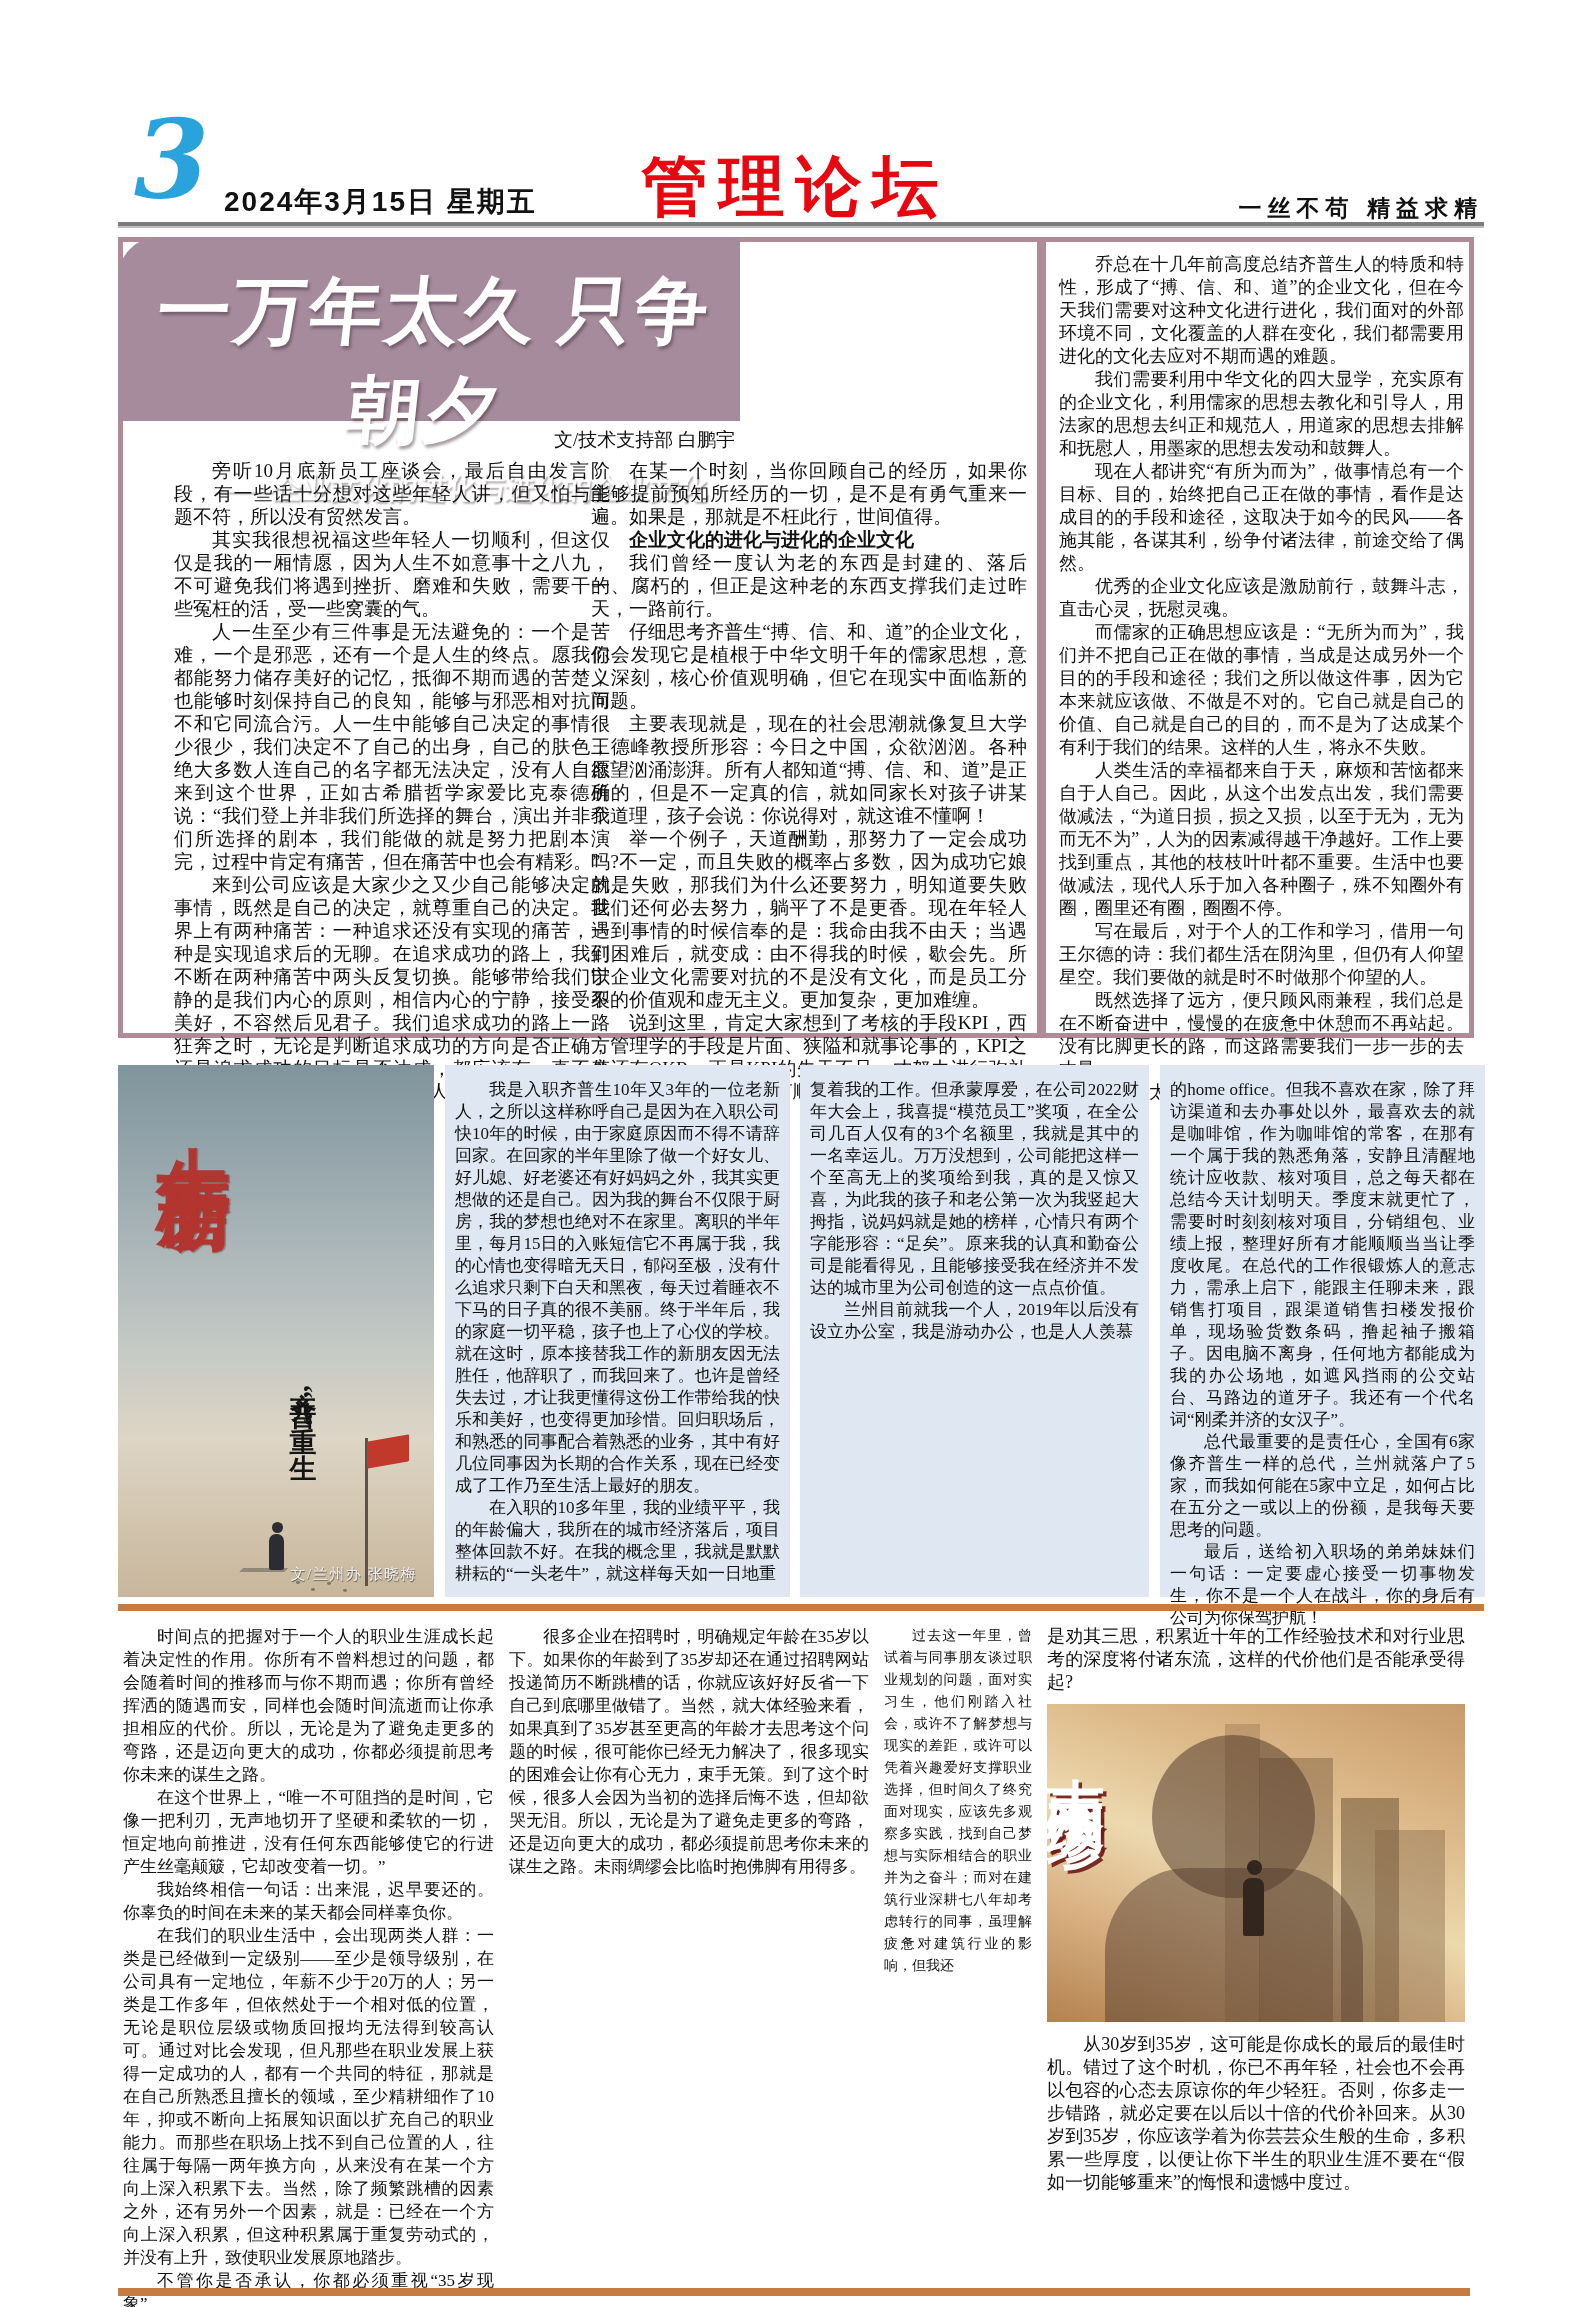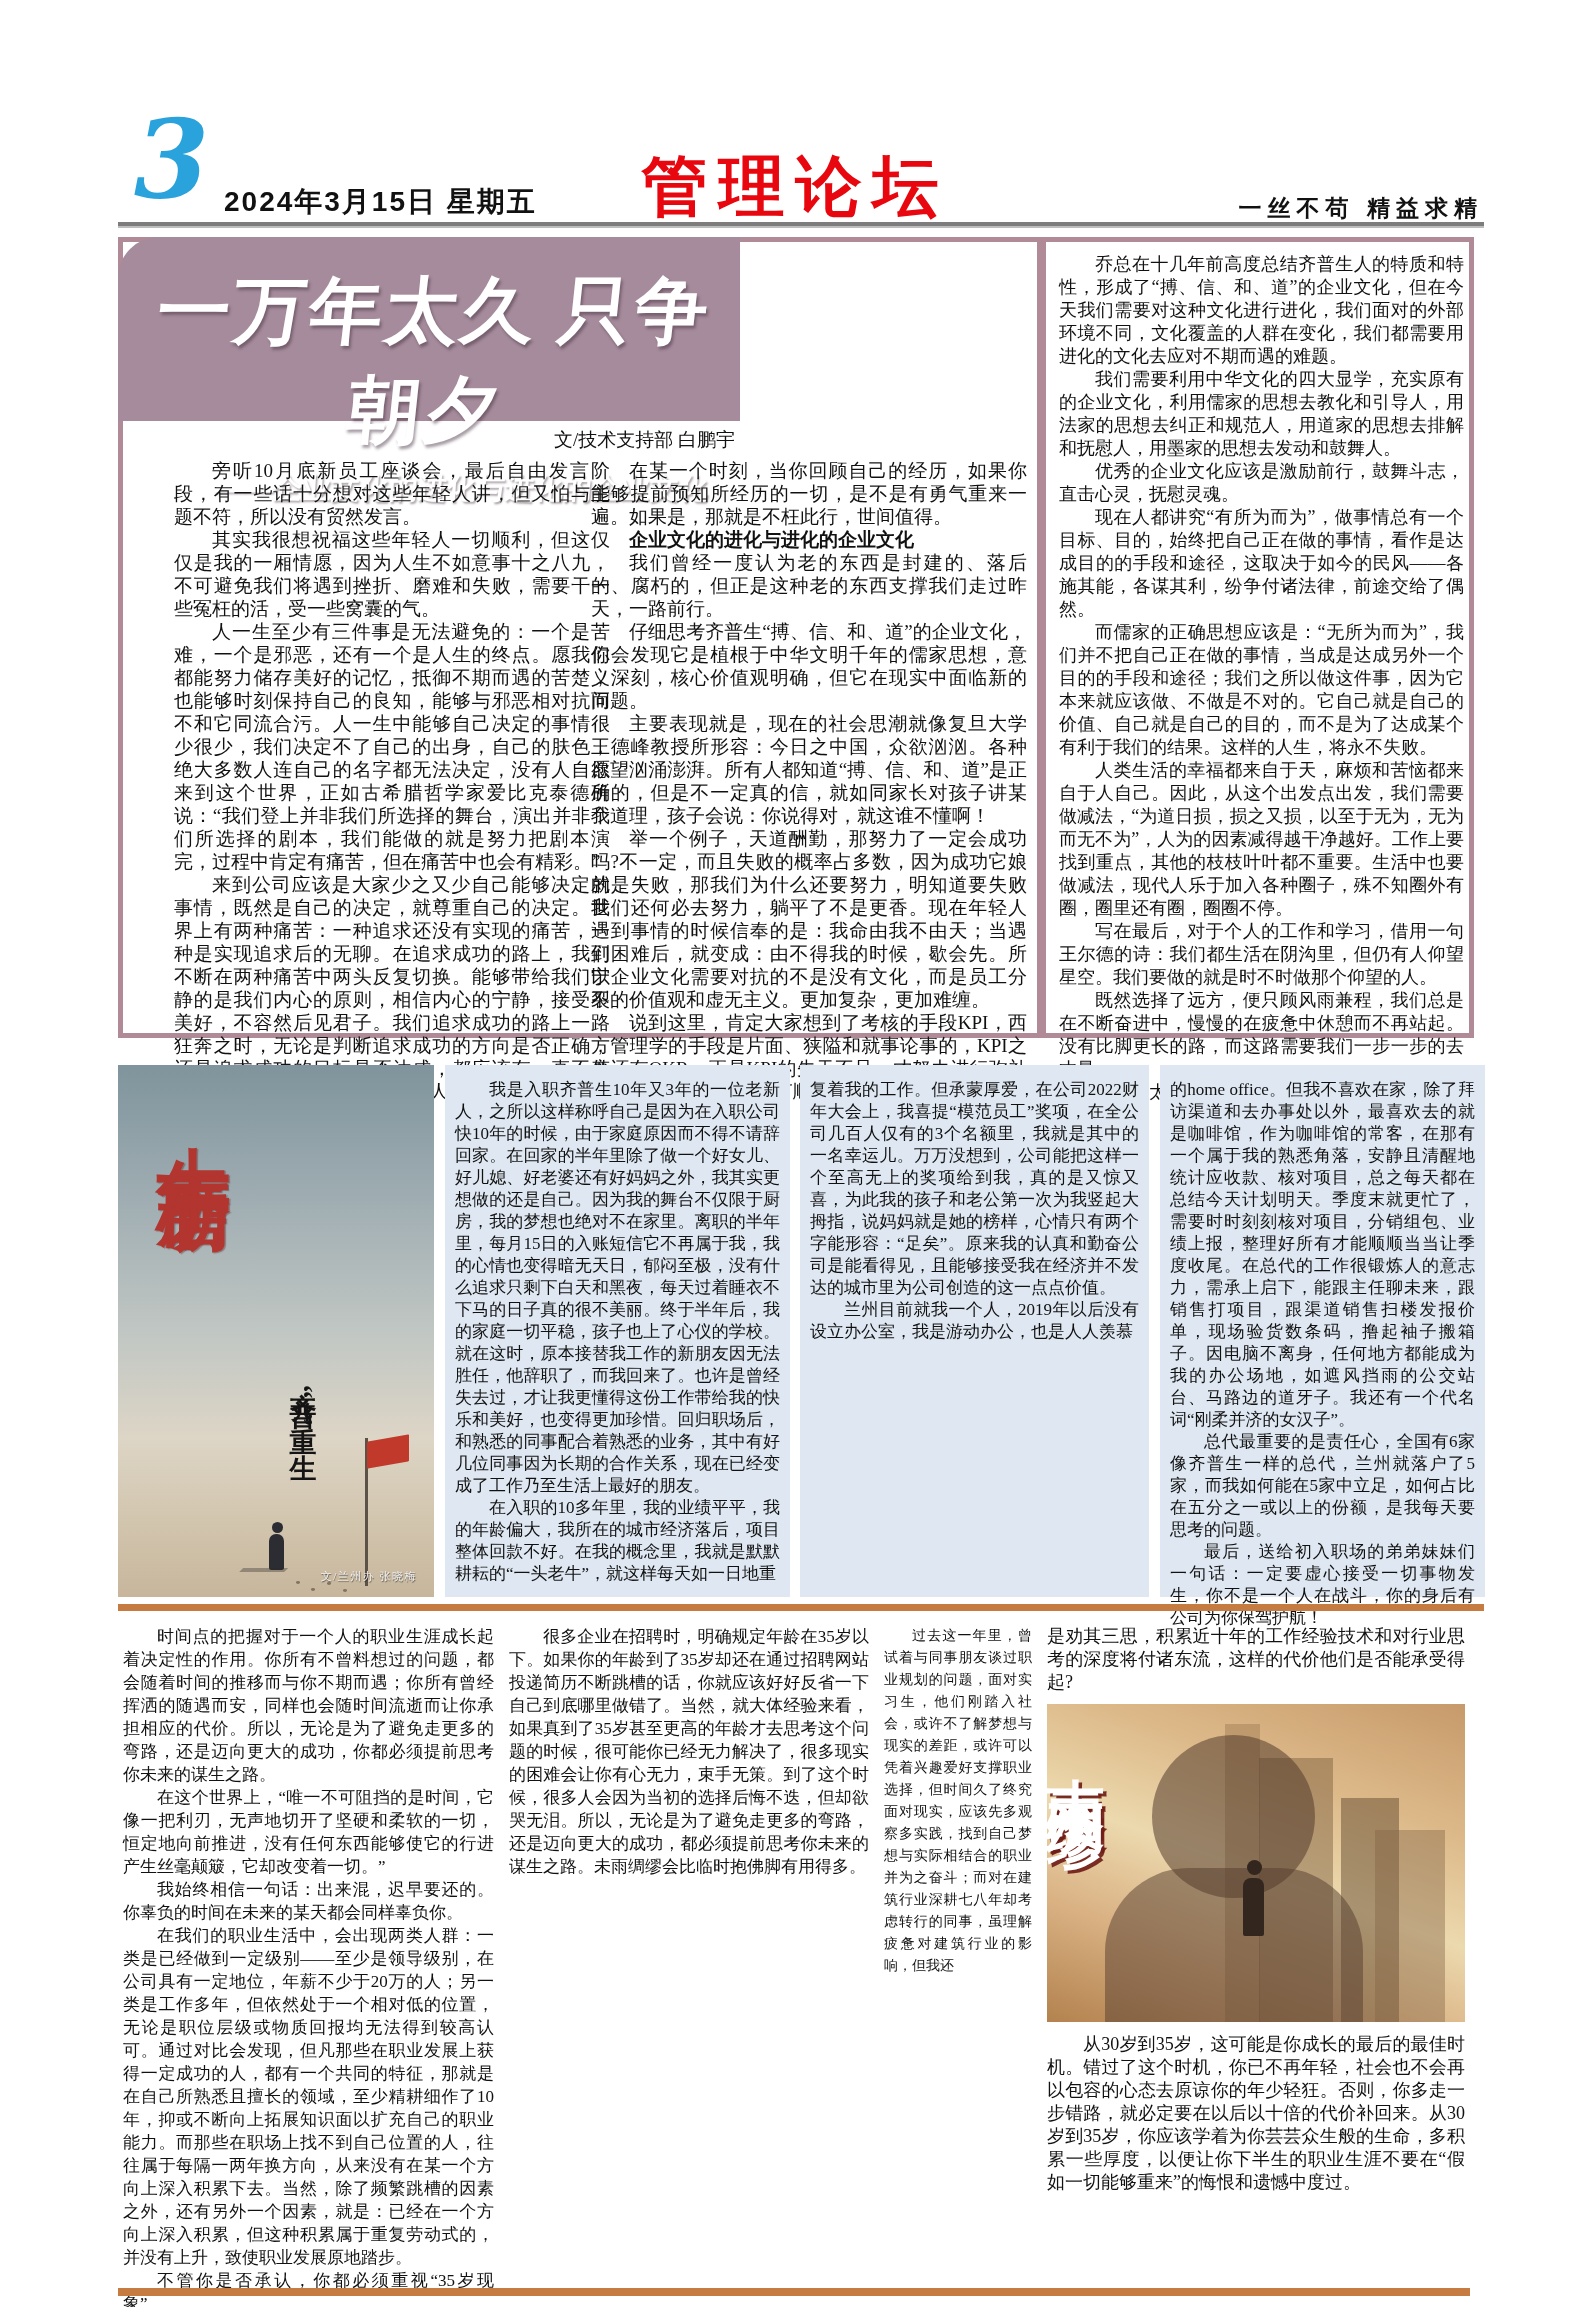--- a/index.html
+++ b/index.html
@@ -39,21 +39,21 @@
            text-shadow:1.5px 1.5px 1px rgba(90,20,16,.35);}
   #p1sub{left:167px;top:306px;height:207px;writing-mode:vertical-rl;font-size:27px;color:#141414;
          letter-spacing:7px;font-weight:bold;}
   #p1pole{left:247px;top:373px;width:2.5px;height:148px;background:#5c5248;}
   #p1flag{left:249px;top:373px;width:42px;height:27px;background:#c0392b;transform:skewY(-10deg);
           border-radius:1px;}
   #p1walker{left:151px;top:469px;width:15px;height:36px;background:#2c2c33;border-radius:7px 7px 2.5px 2.5px;}
   #p1walkerhead{left:154px;top:457px;width:11px;height:11px;background:#2c2c33;border-radius:50%;}
   #p1shadow{left:123px;top:503px;width:45px;height:4.4px;background:rgba(40,40,40,.35);transform:skewX(-45deg);}
   .fp{width:4.4px;height:2.5px;background:rgba(70,60,50,.55);border-radius:50%;}
-  #p1caption{right:17px;bottom:13px;color:#f4f4f4;font-size:11px;letter-spacing:1.5px;
+  #p1caption{right:17px;bottom:13px;color:#f4f4f4;font-size:15px;letter-spacing:1.5px;
              text-shadow:0.5px 0.5px 1px rgba(0,0,0,.6);}
   .panel{top:1065px;height:532px;background:#dfe8f2;box-sizing:border-box;padding:14px 10px;
          font-size:17px;line-height:22px;}
   #a2c1{left:445px;width:345px;}
   #a2c2{left:800px;width:349px;}
   #a2c3{left:1160px;width:325px;}
   
   .orule{left:118px;height:7px;background:#c67b41;}
   #orule1{top:1604px;width:1366px;}
   #orule2{top:2288px;width:1352px;height:8px;}
@@ -110,22 +110,22 @@
       <p>主要表现就是，现在的社会思潮就像复旦大学王德峰教授所形容：今日之中国，众欲汹汹。各种欲望汹涌澎湃。所有人都知道“搏、信、和、道”是正确的，但是不一定真的信，就如同家长对孩子讲某个道理，孩子会说：你说得对，就这谁不懂啊！</p>
       <p>举一个例子，天道酬勤，那努力了一定会成功吗?不一定，而且失败的概率占多数，因为成功它娘就是失败，那我们为什么还要努力，明知道要失败我们还何必去努力，躺平了不是更香。现在年轻人遇到事情的时候信奉的是：我命由我不由天；当遇到困难后，就变成：由不得我的时候，歇会先。所以企业文化需要对抗的不是没有文化，而是员工分裂的价值观和虚无主义。更加复杂，更加难缠。</p>
       <p>说到这里，肯定大家想到了考核的手段KPI，西方管理学的手段是片面、狭隘和就事论事的，KPI之外还有OKR，正是KPI的先天不足，才努力进行弥补和挽救，利用KPI只能打顺风仗，无法赢得逆风战。</p>
     </div>
 
     <div class="abs" id="a1vdiv"></div>
 
     <div class="abs txt" id="a1c3">
       <p>乔总在十几年前高度总结齐普生人的特质和特性，形成了“搏、信、和、道”的企业文化，但在今天我们需要对这种文化进行进化，我们面对的外部环境不同，文化覆盖的人群在变化，我们都需要用进化的文化去应对不期而遇的难题。</p>
       <p>我们需要利用中华文化的四大显学，充实原有的企业文化，利用儒家的思想去教化和引导人，用法家的思想去纠正和规范人，用道家的思想去排解和抚慰人，用墨家的思想去发动和鼓舞人。</p>
+      <p>现在人都讲究“有所为而为”，做事情总有一个目标、目的，始终把自己正在做的事情，看作是达成目的的手段和途径，这取决于如今的民风——各施其能，各谋其利，纷争付诸法律，前途交给了偶然。</p>
       <p>优秀的企业文化应该是激励前行，鼓舞斗志，直击心灵，抚慰灵魂。</p>
-      <p>现在人都讲究“有所为而为”，做事情总有一个目标、目的，始终把自己正在做的事情，看作是达成目的的手段和途径，这取决于如今的民风——各施其能，各谋其利，纷争付诸法律，前途交给了偶然。</p>
       <p>而儒家的正确思想应该是：“无所为而为”，我们并不把自己正在做的事情，当成是达成另外一个目的的手段和途径；我们之所以做这件事，因为它本来就应该做、不做是不对的。它自己就是自己的价值、自己就是自己的目的，而不是为了达成某个有利于我们的结果。这样的人生，将永不失败。</p>
       <p>人类生活的幸福都来自于天，麻烦和苦恼都来自于人自己。因此，从这个出发点出发，我们需要做减法，“为道日损，损之又损，以至于无为，无为而无不为”，人为的因素减得越干净越好。工作上要找到重点，其他的枝枝叶叶都不重要。生活中也要做减法，现代人乐于加入各种圈子，殊不知圈外有圈，圈里还有圈，圈圈不停。</p>
       <p>写在最后，对于个人的工作和学习，借用一句王尔德的诗：我们都生活在阴沟里，但仍有人仰望星空。我们要做的就是时不时做那个仰望的人。</p>
       <p>既然选择了远方，便只顾风雨兼程，我们总是在不断奋进中，慢慢的在疲惫中休憩而不再站起。没有比脚更长的路，而这路需要我们一步一步的去丈量。</p>
       <p>一万年太久，只争朝夕！</p>
     </div>
   </div>
 
   <div class="abs" id="photo1">
     <div class="abs" id="p1title">十年磨砺</div>

